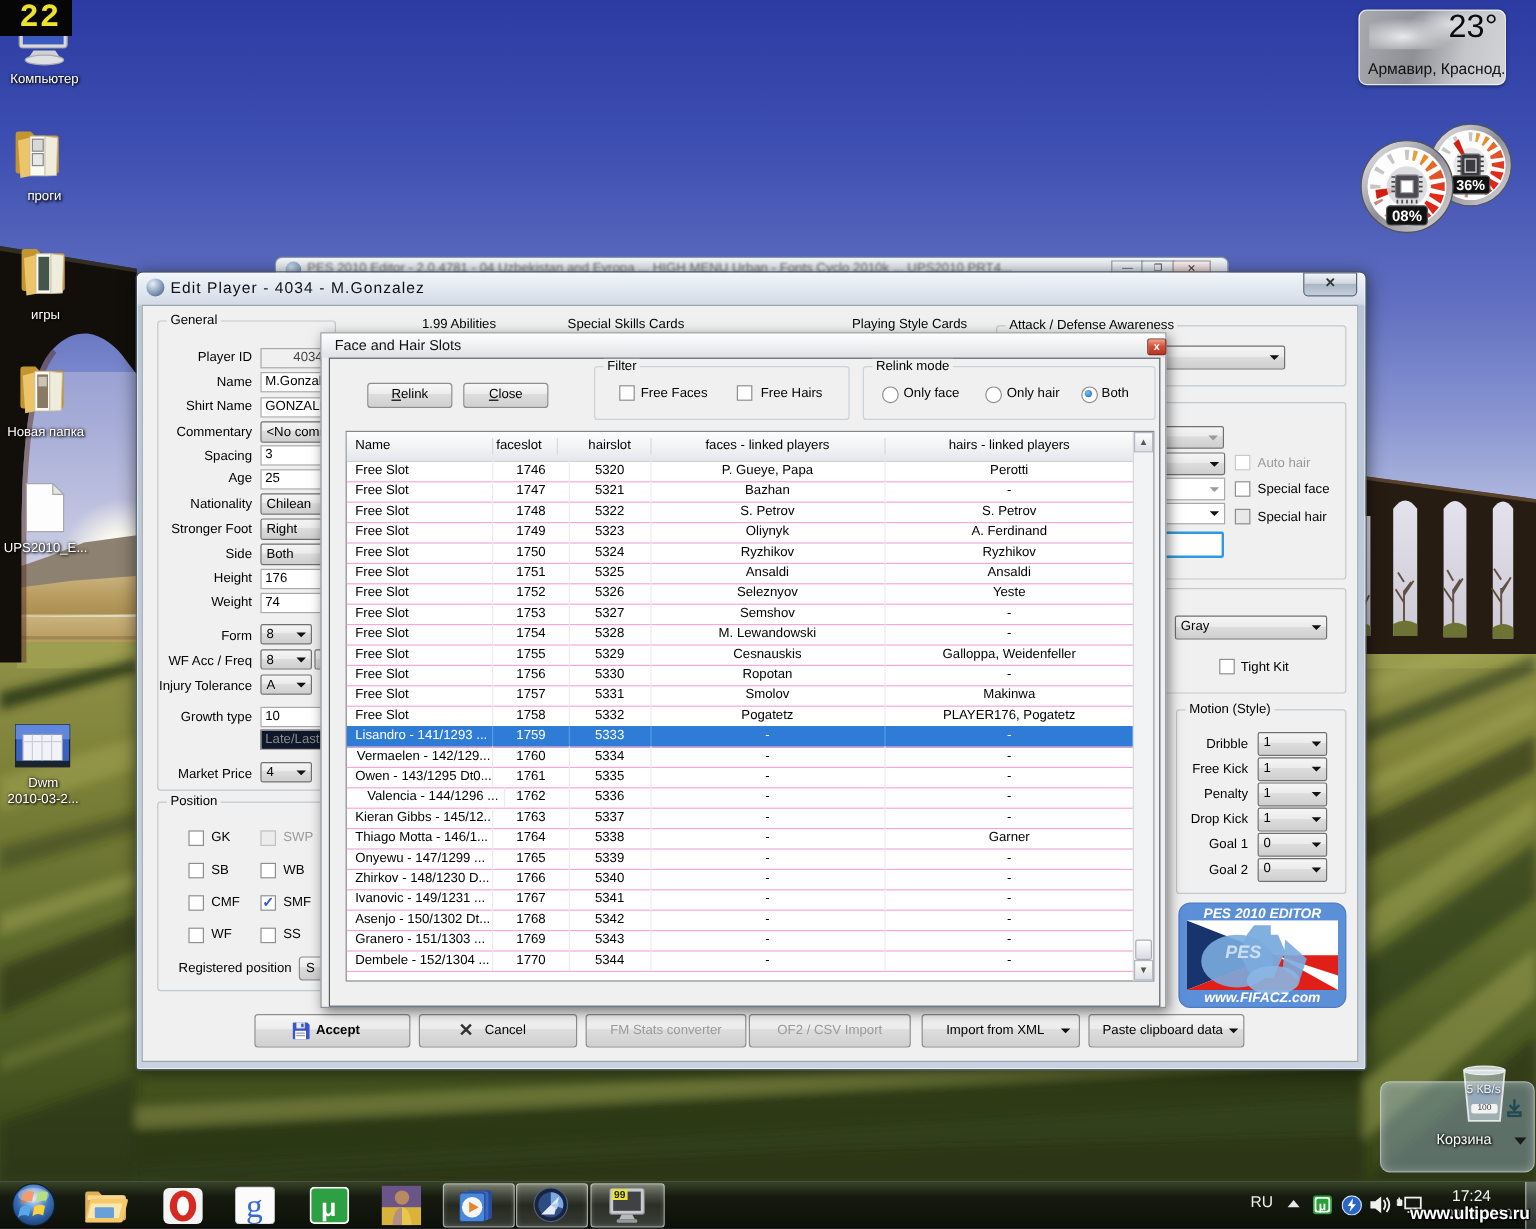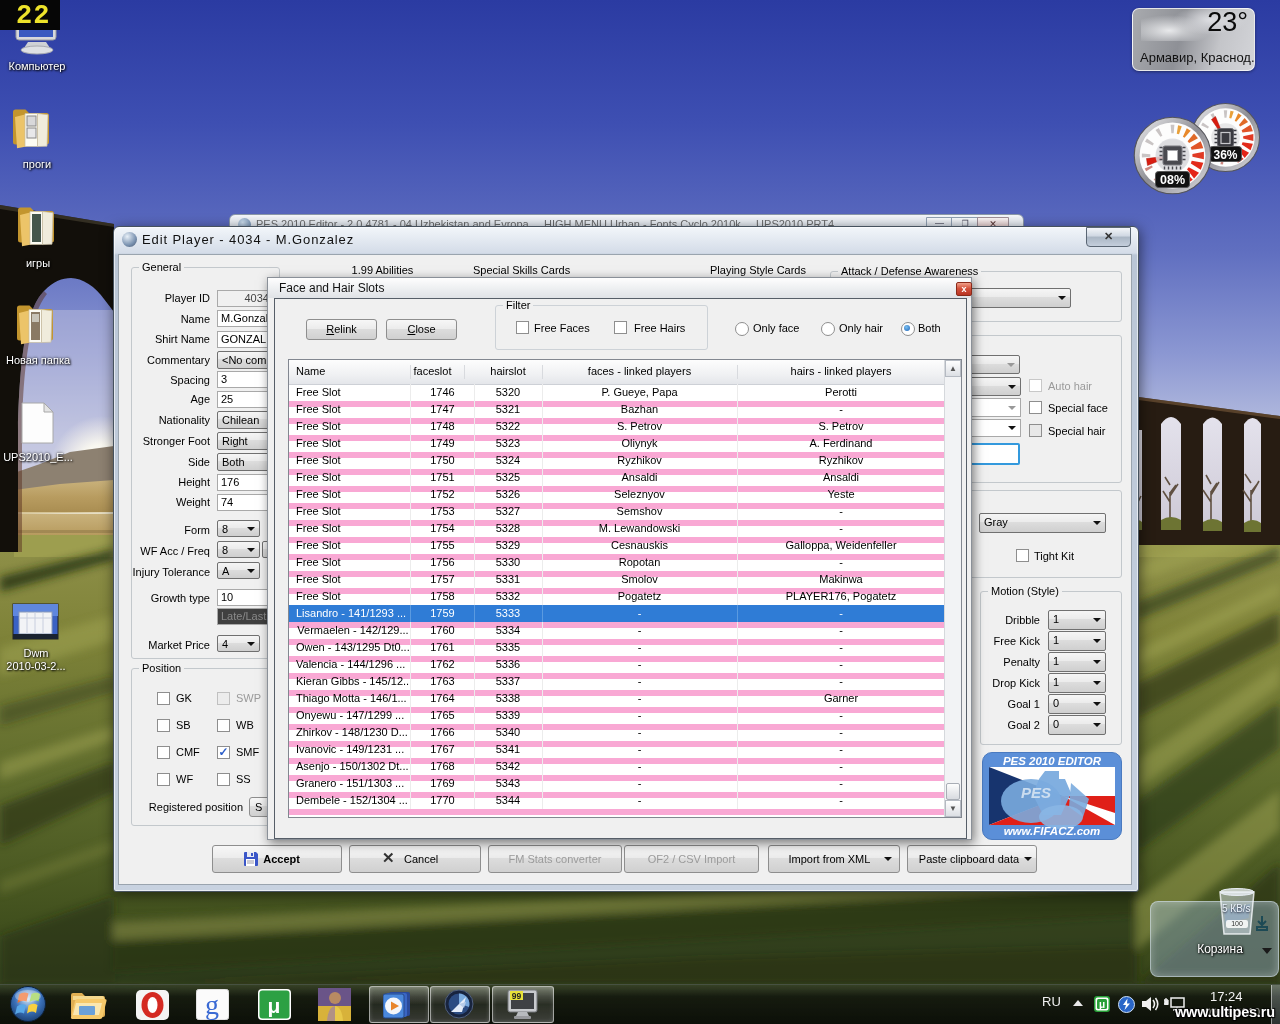--- a/index.html
+++ b/index.html
@@ -302,21 +302,21 @@
 <div class="tb" style="left:217px;top:494px;width:62px;height:17px">74</div>
 <div class="lbl rl" style="left:100px;top:524px;width:110px">Form</div>
 <div class="cmb" style="left:217px;top:520px;width:43px;height:17px">8<span class="ar"></span></div>
 <div class="lbl rl" style="left:100px;top:545px;width:110px">WF Acc / Freq</div>
 <div class="cmb" style="left:217px;top:541px;width:43px;height:17px">8<span class="ar"></span></div>
 <div class="cmb" style="left:262px;top:541px;width:36px;height:17px">8</div>
 <div class="lbl rl" style="left:100px;top:566px;width:110px">Injury Tolerance</div>
 <div class="cmb" style="left:217px;top:562px;width:43px;height:17px">A<span class="ar"></span></div>
 <div class="lbl rl" style="left:100px;top:592px;width:110px">Growth type</div>
 <div class="tb" style="left:217px;top:589px;width:62px;height:17px">10</div>
-<div class="tb" style="left:217px;top:608px;width:62px;height:17px;background:#404040;color:#8a8a8a">Late/Last</div>
+<div class="tb" style="left:217px;top:608px;width:62px;height:17px;background:#0f172a;color:#8a8a8a">Late/Last</div>
 <div class="lbl rl" style="left:100px;top:639px;width:110px">Market Price</div>
 <div class="cmb" style="left:217px;top:635px;width:43px;height:17px">4<span class="ar"></span></div>
 <div class="gb" style="left:131px;top:668px;width:149px;height:158px">
     <span>Position</span>
   </div>
 <div class="chk" style="left:157px;top:692px"></div>
 <div class="lbl" style="left:176px;top:692px">GK</div>
 <div class="chk" style="left:217px;top:692px;border-color:#c0c0c0;background:#ececec"></div>
 <div class="lbl" style="left:236px;top:692px;color:#9a9a9a">SWP</div>
 <div class="chk" style="left:157px;top:719px"></div>
@@ -412,34 +412,37 @@
 <div class="abs" style="left:6px;top:20px;width:691px;height:539px;border:1px solid #565e68;background:#f0f0f0"></div>
 <div class="btn" style="left:38px;top:41px;width:71px;height:21px;line-height:19px"><u>R</u>elink</div>
 <div class="btn" style="left:118px;top:41px;width:71px;height:21px;line-height:19px"><u>C</u>lose</div>
 <div class="gb" style="left:227px;top:27px;width:213px;height:45px;border-color:#cdd2d7">
       <span>Filter</span>
     </div>
 <div class="chk" style="left:248px;top:43px"></div>
     <div class="lbl" style="left:266px;top:44px">Free Faces</div>
 <div class="chk" style="left:346px;top:43px"></div>
     <div class="lbl" style="left:366px;top:44px">Free Hairs</div>
+<div class="gb" style="left:451px;top:27px;width:244px;height:45px;border-color:#cdd2d7">
+      <span>Relink mode</span>
+    </div>
 <div class="abs" style="left:467px;top:44px;width:12px;height:12px;border-radius:7px;background:#fff;border:1px solid #8e8e8e"></div>
     <div class="lbl" style="left:485px;top:44px">Only face</div>
 <div class="abs" style="left:553px;top:44px;width:12px;height:12px;border-radius:7px;background:#fff;border:1px solid #8e8e8e"></div>
     <div class="lbl" style="left:571px;top:44px">Only hair</div>
 <div class="abs" style="left:633px;top:44px;width:12px;height:12px;border-radius:7px;background:#fff;border:1px solid #8e8e8e"></div>
     <div class="lbl" style="left:650px;top:44px">Both</div>
 <div class="abs" style="left:636px;top:47px;width:6px;height:6px;border-radius:3px;background:radial-gradient(circle at 40% 35%,#7ac0f0,#1c62b8)"></div>
 </div>
 
 <style>
 .tw{position:absolute;left:288px;top:359px;width:674px;height:459px;background:#fff;border:1px solid #828790;box-sizing:border-box}
 .th{position:absolute;left:0;top:0;width:656px;height:24px;background:linear-gradient(#fdfdfd,#f0f1f3 60%,#e4e6ea);border-bottom:1px solid #cdd0d6}
 .th span{position:absolute;top:5px;font-size:11px;color:#000;border-right:1px solid #d8dade;height:14px}
-.trow{position:absolute;left:0;width:656px;height:17px;font-size:11px;line-height:17px;color:#000;border-bottom:6px solid #f9a8d4}
+.trow{position:absolute;left:0;width:656px;height:17px;font-size:11px;line-height:17px;color:#000;border-bottom:1px solid #f9a8d4}
 .trow span{position:absolute;top:0;height:17px;border-right:1px solid #ececec;text-align:center;overflow:hidden;white-space:nowrap}
 .sel{background:#2f7cd6;color:#fff}
 .sel span{border-right-color:#5a9ae0}
 </style>
 <div class="tw">
 <div class="th">
 <span style="left:0;width:122px;text-align:left;padding-left:7px;box-sizing:border-box">Name</span>
 <span style="left:112px;width:63px;text-align:center">faceslot</span>
 <span style="left:185px;width:68px;text-align:center">hairslot</span>
 <span style="left:253px;width:195px;text-align:center">faces - linked players</span>
@@ -551,21 +554,21 @@
       <span style="left:448px;width:208px">-</span>
     </div>
 <div class="trow" style="top:279px">
       <span style="left:0;width:122px;text-align:left;padding-left:7px;box-sizing:border-box">Owen - 143/1295 Dt0...</span>
       <span style="left:122px;width:63px">1761</span>
       <span style="left:185px;width:68px">5335</span>
       <span style="left:253px;width:195px">-</span>
       <span style="left:448px;width:208px">-</span>
     </div>
 <div class="trow" style="top:296px">
-      <span style="left:0;width:122px;text-align:left;padding-left:7px;box-sizing:border-box">Valencia - 144/1296 ...</span>
+      <span style="left:10px;width:122px;text-align:left;padding-left:7px;box-sizing:border-box">Valencia - 144/1296 ...</span>
       <span style="left:122px;width:63px">1762</span>
       <span style="left:185px;width:68px">5336</span>
       <span style="left:253px;width:195px">-</span>
       <span style="left:448px;width:208px">-</span>
     </div>
 <div class="trow" style="top:313px">
       <span style="left:0;width:122px;text-align:left;padding-left:7px;box-sizing:border-box">Kieran Gibbs - 145/12...</span>
       <span style="left:122px;width:63px">1763</span>
       <span style="left:185px;width:68px">5337</span>
       <span style="left:253px;width:195px">-</span>

